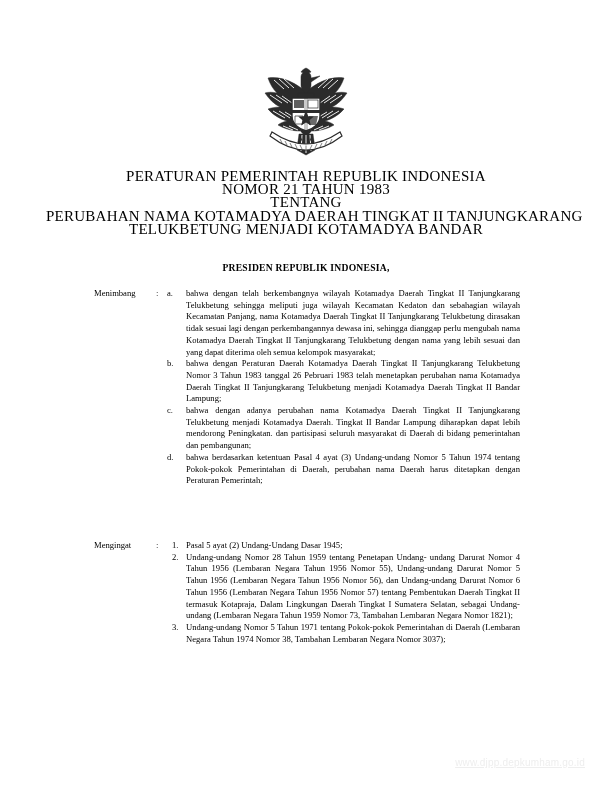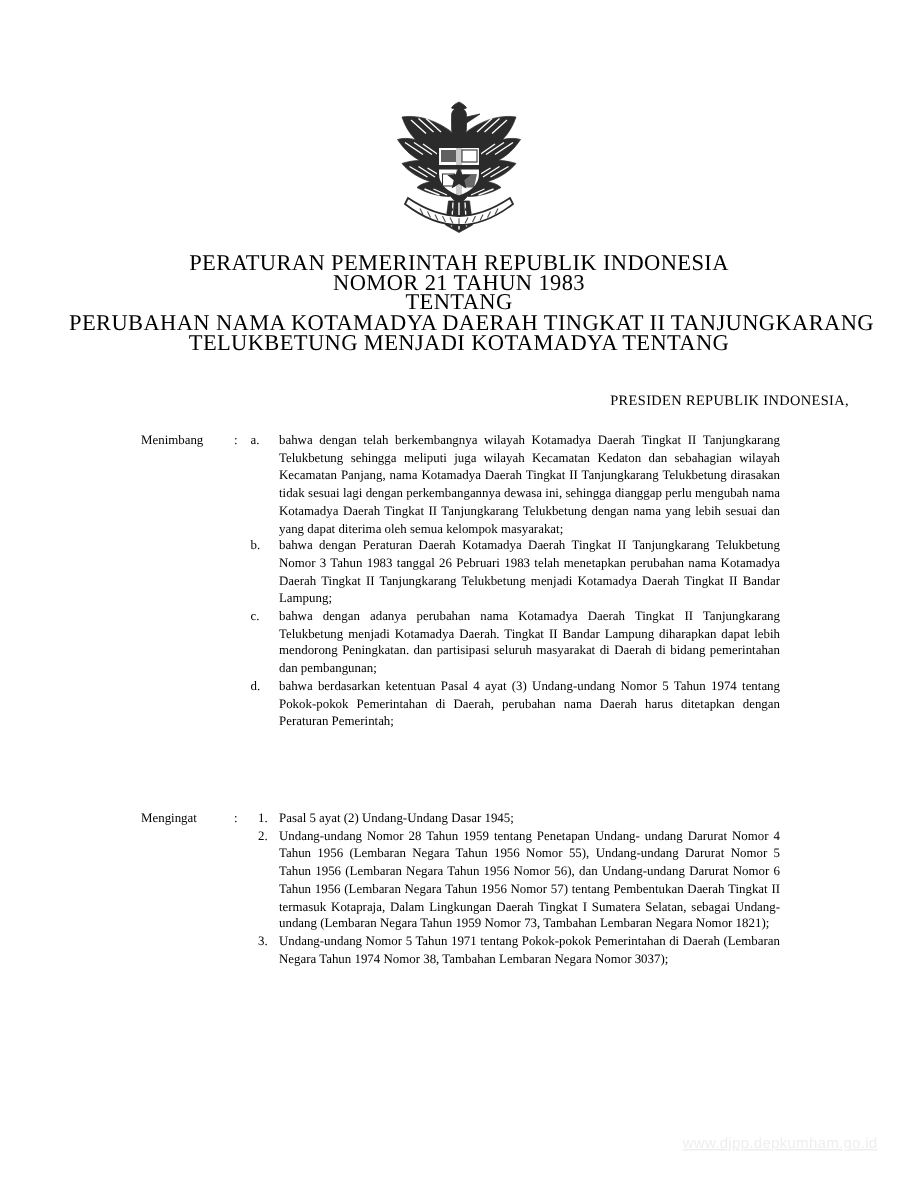--- a/index.html
+++ b/index.html
@@ -52,24 +52,25 @@
     line-height: 13.2px;
     letter-spacing: 0.25px;
     white-space: nowrap;
   }
 
   .presiden-line {
     position: absolute;
     top: 261px;
     left: 46px;
     width: 520px;
-    text-align: right;
+    text-align: center;
     font-size: 9.6px;
     line-height: 13px;
     letter-spacing: 0.25px;
+    font-weight: bold;
   }
 
   
   .section {
     position: absolute;
     left: 94px;
     width: 426px;
   }
   #section-menimbang { top: 288px; }
   #section-mengingat { top: 540px; }
@@ -223,21 +224,21 @@
         </g>
       </svg>
     </span>
   </div>
 
   <div class="title-block">
     <div class="title-line">PERATURAN PEMERINTAH REPUBLIK INDONESIA</div>
     <div class="title-line">NOMOR 21 TAHUN 1983</div>
     <div class="title-line">TENTANG</div>
     <div class="title-line">PERUBAHAN NAMA KOTAMADYA DAERAH TINGKAT II TANJUNGKARANG</div>
-    <div class="title-line">TELUKBETUNG MENJADI KOTAMADYA TENTANG</div>
+    <div class="title-line">TELUKBETUNG MENJADI KOTAMADYA BANDAR</div>
   </div>
 
   <div class="presiden-line">PRESIDEN REPUBLIK INDONESIA,</div>
 
   <div class="section" id="section-menimbang">
     <div class="sec-row">
       <div class="sec-label">Menimbang</div>
       <div class="sec-colon">:</div>
       <div class="sec-items">
 

